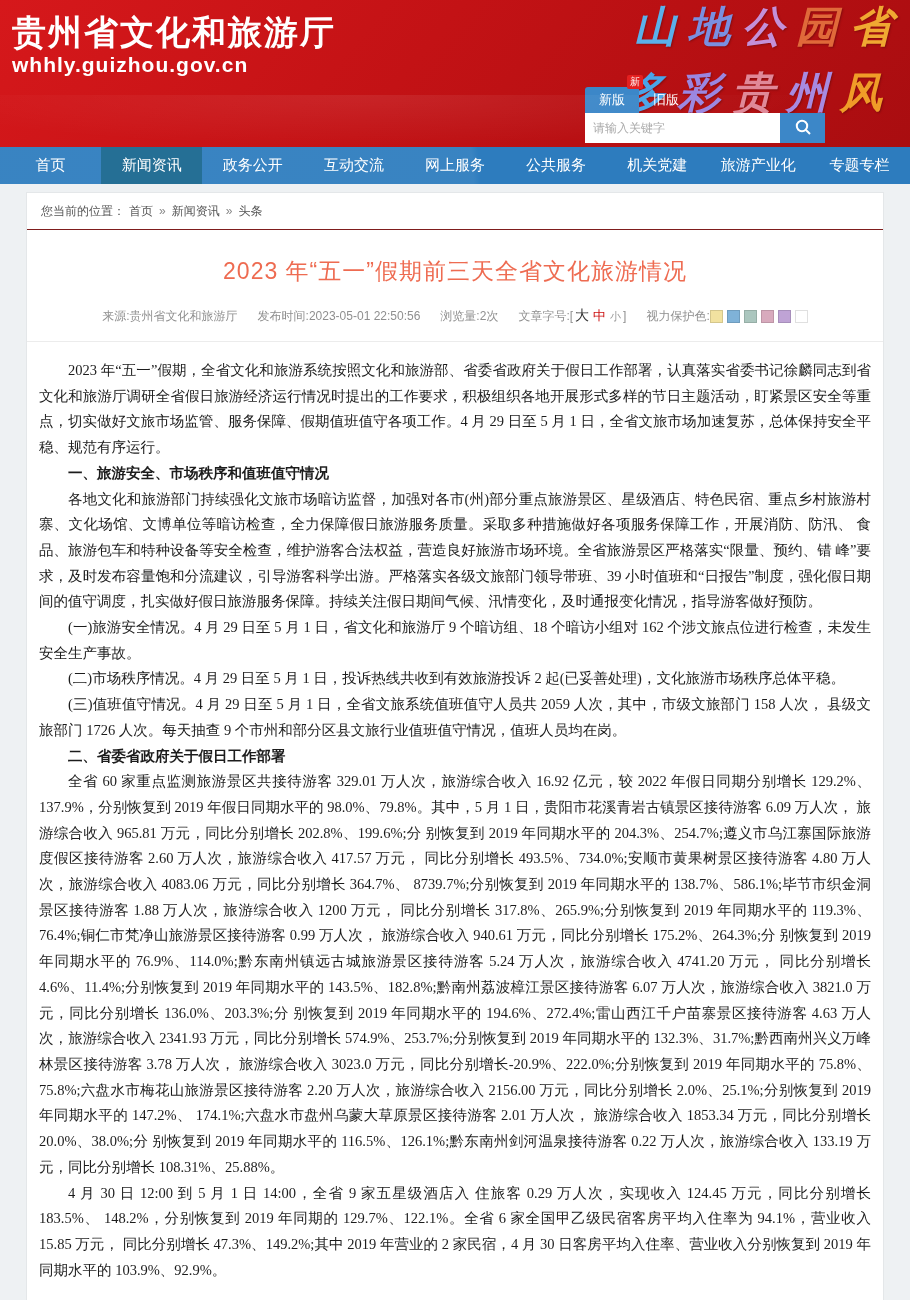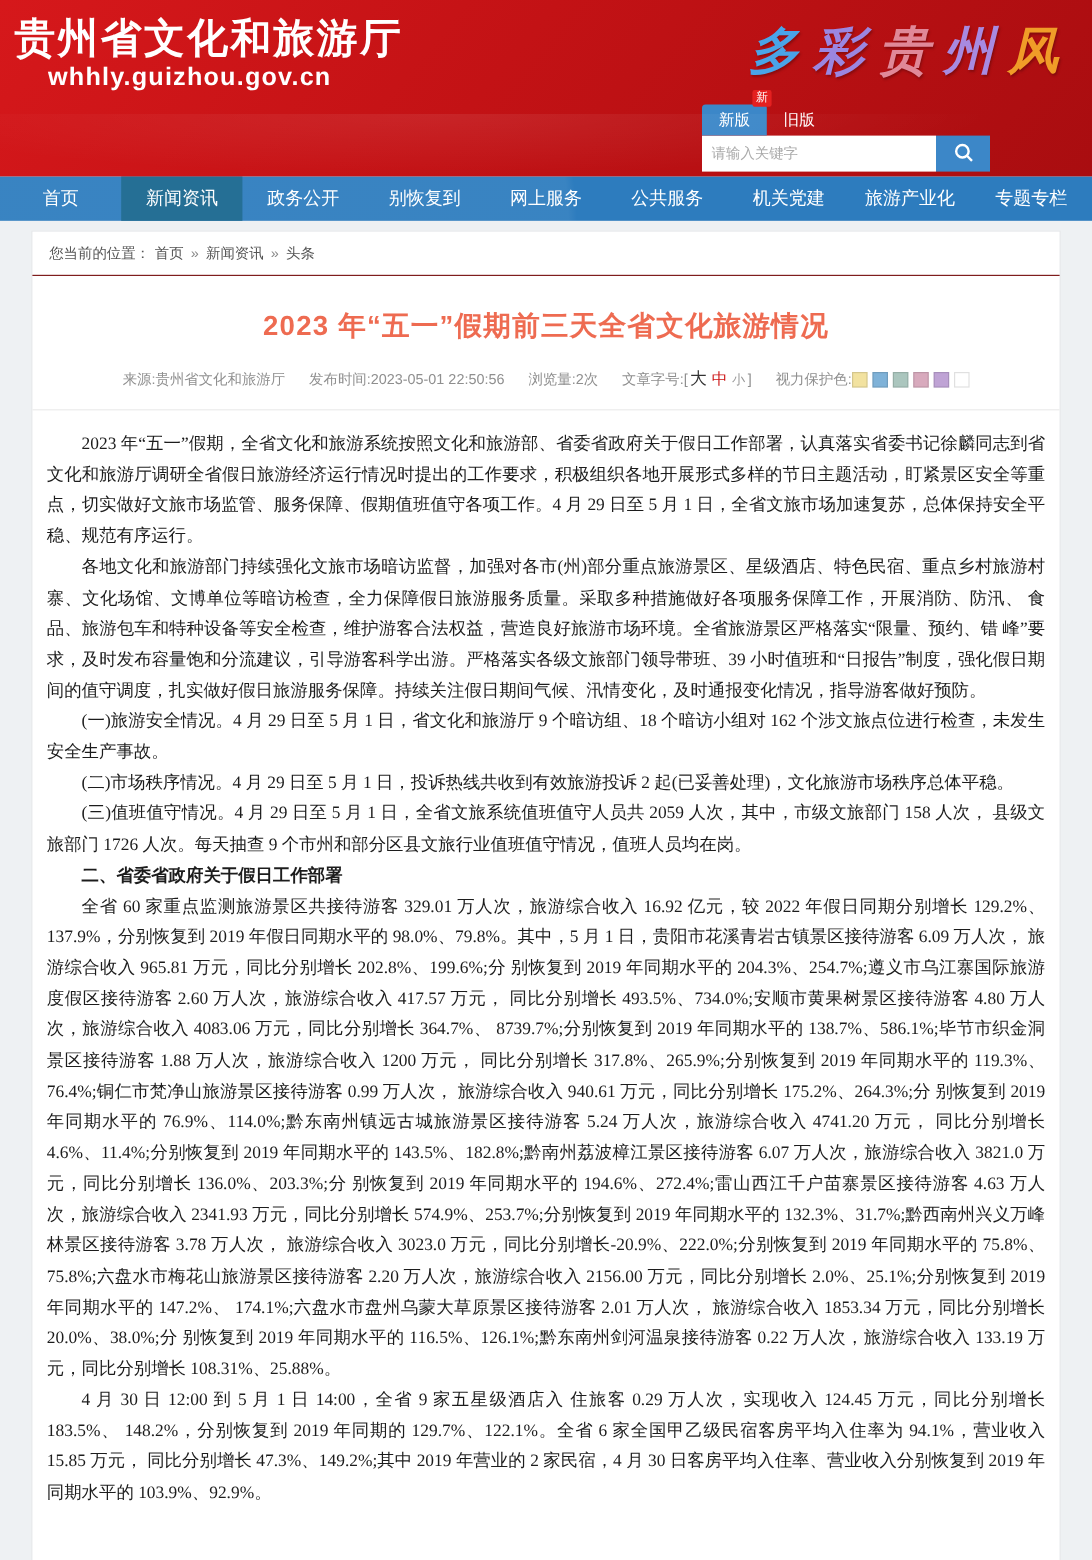--- a/index.html
+++ b/index.html
@@ -3,21 +3,21 @@
 <meta charset="utf-8">
 <style>
   * { margin:0; padding:0; box-sizing:border-box; }
   html,body { width:910px; height:1300px; overflow:hidden; background:#eef1f3; font-family:"Liberation Sans", sans-serif; }
 
   
   .header { position:relative; width:910px; height:147px; background:linear-gradient(130deg,#d6181b 0%,#c31215 45%,#a90d10 100%); overflow:hidden; }
   .header::after { content:""; position:absolute; left:0; top:95px; width:100%; height:60px; background:radial-gradient(ellipse at 40% 0%, rgba(255,255,255,.08), transparent 60%); }
   .site-id { position:absolute; left:12px; top:12px; color:#fff; }
   .site-title { font-size:34px; font-weight:bold; letter-spacing:2px; line-height:40px; }
-  .site-url { font-size:21px; font-weight:bold; letter-spacing:1px; line-height:26px;margin-left:28px; }
+  .site-url { font-size:21px; font-weight:bold; letter-spacing:1px; line-height:26px; }
   .slogan { position:absolute; right:6px; top:2px; text-align:right; font-family:"DejaVu Serif", serif; font-style:italic; font-weight:bold; }
   .slogan-row { display:block; font-size:42px; line-height:50px; letter-spacing:12px; white-space:nowrap; }
   .slogan-row.second { margin-top:16px; padding-right:10px; }
   .slogan-row span { text-shadow:1px 1px 2px rgba(0,0,0,.25); }
 
   
   .search-wrap { position:absolute; left:585px; top:86px; width:240px; }
   .ver-tabs { display:flex; align-items:flex-end; height:27px; }
   .ver-tab { position:relative; height:26px; line-height:26px; padding:0 14px; font-size:13px; color:#fff; cursor:pointer; }
   .ver-tab.active { background:#3c87c8; border-radius:3px 3px 0 0; }
@@ -32,21 +32,21 @@
   .nav-item { flex:1; display:flex; align-items:center; justify-content:center; color:#fff; font-size:15px; cursor:pointer; white-space:nowrap; }
   .nav-item.active { background:#256f95; }
 
   
   .card { margin:8px 26px 0 26px; background:#fff; border:1px solid #e4e7e9; min-height:1120px; }
   .breadcrumb { padding:10px 14px 9px 14px; font-size:12px; color:#555; border-bottom:1px solid #7f1d1d; }
   .breadcrumb a { color:#555; text-decoration:none; margin:0 4px; cursor:pointer; }
   .crumb-sep { color:#888; margin:0 2px; }
 
   .title-block { padding:26px 20px 14px 20px; text-align:center; }
-  .article-title { font-size:23px; color:#ee6b51; font-weight:700; letter-spacing:1px; }
+  .article-title { font-size:23px; color:#ee6b51; font-weight:400; letter-spacing:1px; }
 
   .meta-row { display:flex; justify-content:center; align-items:center; gap:20px; padding:6px 10px 16px 10px; font-size:12px; color:#8f8f8f; border-bottom:1px solid #ececec; flex-wrap:nowrap; }
   .meta-item { white-space:nowrap; display:flex; align-items:center; gap:0; }
   .fs-bracket { color:#8f8f8f; }
   .fs-opt { margin:0 2px; cursor:pointer; }
   .fs-l { color:#333; font-size:14px; }
   .fs-m { color:#cc1111; font-size:13px; }
   .fs-s { color:#999; font-size:11px; }
   .eye-swatches { display:inline-flex; gap:4px; vertical-align:middle; }
   .swatch { width:13px; height:13px; display:inline-block; cursor:pointer; border:1px solid rgba(0,0,0,.12); }
@@ -58,20 +58,21 @@
 </head>
 <body>
 
 <div class="header">
   <div class="site-id">
     <div class="site-title">贵州省文化和旅游厅</div>
     <div class="site-url">whhly.guizhou.gov.cn</div>
   </div>
 
   <div class="slogan">
+    <span class="slogan-row" id="slogan-line1"><span style="color: rgb(91, 176, 234);">山</span><span style="color: rgb(122, 143, 224);">地</span><span style="color: rgb(196, 144, 216);">公</span><span style="color: rgb(224, 105, 58);">园</span><span style="color: rgb(240, 168, 50);">省</span></span>
     <span class="slogan-row second" id="slogan-line2"><span style="color: rgb(74, 164, 232);">多</span><span style="color: rgb(155, 134, 224);">彩</span><span style="color: rgb(224, 136, 152);">贵</span><span style="color: rgb(168, 138, 224);">州</span><span style="color: rgb(240, 156, 40);">风</span></span>
   </div>
 
   <div class="search-wrap">
     <div class="ver-tabs">
       <div class="ver-tab active">
         <span>新版</span>
         <span class="ver-badge">新</span>
       </div>
       <div class="ver-tab">
@@ -89,21 +90,21 @@
         </span>
       </button>
     </div>
   </div>
 </div>
 
 <div class="nav" id="main-nav">
     <div class="nav-item">首页</div>
     <div class="nav-item active">新闻资讯</div>
     <div class="nav-item">政务公开</div>
-    <div class="nav-item">别恢复到</div>
+    <div class="nav-item">互动交流</div>
     <div class="nav-item">网上服务</div>
     <div class="nav-item">公共服务</div>
     <div class="nav-item">机关党建</div>
     <div class="nav-item">旅游产业化</div>
     <div class="nav-item">专题专栏</div>
   </div>
 
 <div class="card">
 
   <div class="breadcrumb">
@@ -141,20 +142,21 @@
           <span class="swatch" style="background: rgb(171, 198, 190);"></span>
           <span class="swatch" style="background: rgb(216, 170, 189);"></span>
           <span class="swatch" style="background: rgb(191, 163, 213);"></span>
           <span class="swatch" style="background: rgb(255, 255, 255);"></span>
         </span>
     </span>
   </div>
 
   <div class="article-body" id="article-body">
       <p>2023 年“五一”假期，全省文化和旅游系统按照文化和旅游部、省委省政府关于假日工作部署，认真落实省委书记徐麟同志到省文化和旅游厅调研全省假日旅游经济运行情况时提出的工作要求，积极组织各地开展形式多样的节日主题活动，盯紧景区安全等重点，切实做好文旅市场监管、服务保障、假期值班值守各项工作。4 月 29 日至 5 月 1 日，全省文旅市场加速复苏，总体保持安全平稳、规范有序运行。</p>
+      <h4>一、旅游安全、市场秩序和值班值守情况</h4>
       <p>各地文化和旅游部门持续强化文旅市场暗访监督，加强对各市(州)部分重点旅游景区、星级酒店、特色民宿、重点乡村旅游村寨、文化场馆、文博单位等暗访检查，全力保障假日旅游服务质量。采取多种措施做好各项服务保障工作，开展消防、防汛、 食品、旅游包车和特种设备等安全检查，维护游客合法权益，营造良好旅游市场环境。全省旅游景区严格落实“限量、预约、错 峰”要求，及时发布容量饱和分流建议，引导游客科学出游。严格落实各级文旅部门领导带班、39 小时值班和“日报告”制度，强化假日期间的值守调度，扎实做好假日旅游服务保障。持续关注假日期间气候、汛情变化，及时通报变化情况，指导游客做好预防。</p>
       <p>(一)旅游安全情况。4 月 29 日至 5 月 1 日，省文化和旅游厅 9 个暗访组、18 个暗访小组对 162 个涉文旅点位进行检查，未发生安全生产事故。</p>
       <p>(二)市场秩序情况。4 月 29 日至 5 月 1 日，投诉热线共收到有效旅游投诉 2 起(已妥善处理)，文化旅游市场秩序总体平稳。</p>
       <p>(三)值班值守情况。4 月 29 日至 5 月 1 日，全省文旅系统值班值守人员共 2059 人次，其中，市级文旅部门 158 人次， 县级文旅部门 1726 人次。每天抽查 9 个市州和部分区县文旅行业值班值守情况，值班人员均在岗。</p>
       <h4>二、省委省政府关于假日工作部署</h4>
       <p>全省 60 家重点监测旅游景区共接待游客 329.01 万人次，旅游综合收入 16.92 亿元，较 2022 年假日同期分别增长 129.2%、 137.9%，分别恢复到 2019 年假日同期水平的 98.0%、79.8%。其中，5 月 1 日，贵阳市花溪青岩古镇景区接待游客 6.09 万人次， 旅游综合收入 965.81 万元，同比分别增长 202.8%、199.6%;分 别恢复到 2019 年同期水平的 204.3%、254.7%;遵义市乌江寨国际旅游度假区接待游客 2.60 万人次，旅游综合收入 417.57 万元， 同比分别增长 493.5%、734.0%;安顺市黄果树景区接待游客 4.80 万人次，旅游综合收入 4083.06 万元，同比分别增长 364.7%、 8739.7%;分别恢复到 2019 年同期水平的 138.7%、586.1%;毕节市织金洞景区接待游客 1.88 万人次，旅游综合收入 1200 万元， 同比分别增长 317.8%、265.9%;分别恢复到 2019 年同期水平的 119.3%、76.4%;铜仁市梵净山旅游景区接待游客 0.99 万人次， 旅游综合收入 940.61 万元，同比分别增长 175.2%、264.3%;分 别恢复到 2019 年同期水平的 76.9%、114.0%;黔东南州镇远古城旅游景区接待游客 5.24 万人次，旅游综合收入 4741.20 万元， 同比分别增长 4.6%、11.4%;分别恢复到 2019 年同期水平的 143.5%、182.8%;黔南州荔波樟江景区接待游客 6.07 万人次，旅游综合收入 3821.0 万元，同比分别增长 136.0%、203.3%;分 别恢复到 2019 年同期水平的 194.6%、272.4%;雷山西江千户苗寨景区接待游客 4.63 万人次，旅游综合收入 2341.93 万元，同比分别增长 574.9%、253.7%;分别恢复到 2019 年同期水平的 132.3%、31.7%;黔西南州兴义万峰林景区接待游客 3.78 万人次， 旅游综合收入 3023.0 万元，同比分别增长-20.9%、222.0%;分别恢复到 2019 年同期水平的 75.8%、75.8%;六盘水市梅花山旅游景区接待游客 2.20 万人次，旅游综合收入 2156.00 万元，同比分别增长 2.0%、25.1%;分别恢复到 2019 年同期水平的 147.2%、 174.1%;六盘水市盘州乌蒙大草原景区接待游客 2.01 万人次， 旅游综合收入 1853.34 万元，同比分别增长 20.0%、38.0%;分 别恢复到 2019 年同期水平的 116.5%、126.1%;黔东南州剑河温泉接待游客 0.22 万人次，旅游综合收入 133.19 万元，同比分别增长 108.31%、25.88%。</p>
       <p>4 月 30 日 12:00 到 5 月 1 日 14:00，全省 9 家五星级酒店入 住旅客 0.29 万人次，实现收入 124.45 万元，同比分别增长 183.5%、 148.2%，分别恢复到 2019 年同期的 129.7%、122.1%。全省 6 家全国甲乙级民宿客房平均入住率为 94.1%，营业收入 15.85 万元， 同比分别增长 47.3%、149.2%;其中 2019 年营业的 2 家民宿，4 月 30 日客房平均入住率、营业收入分别恢复到 2019 年同期水平的 103.9%、92.9%。</p>
     </div>
 </div>
 

